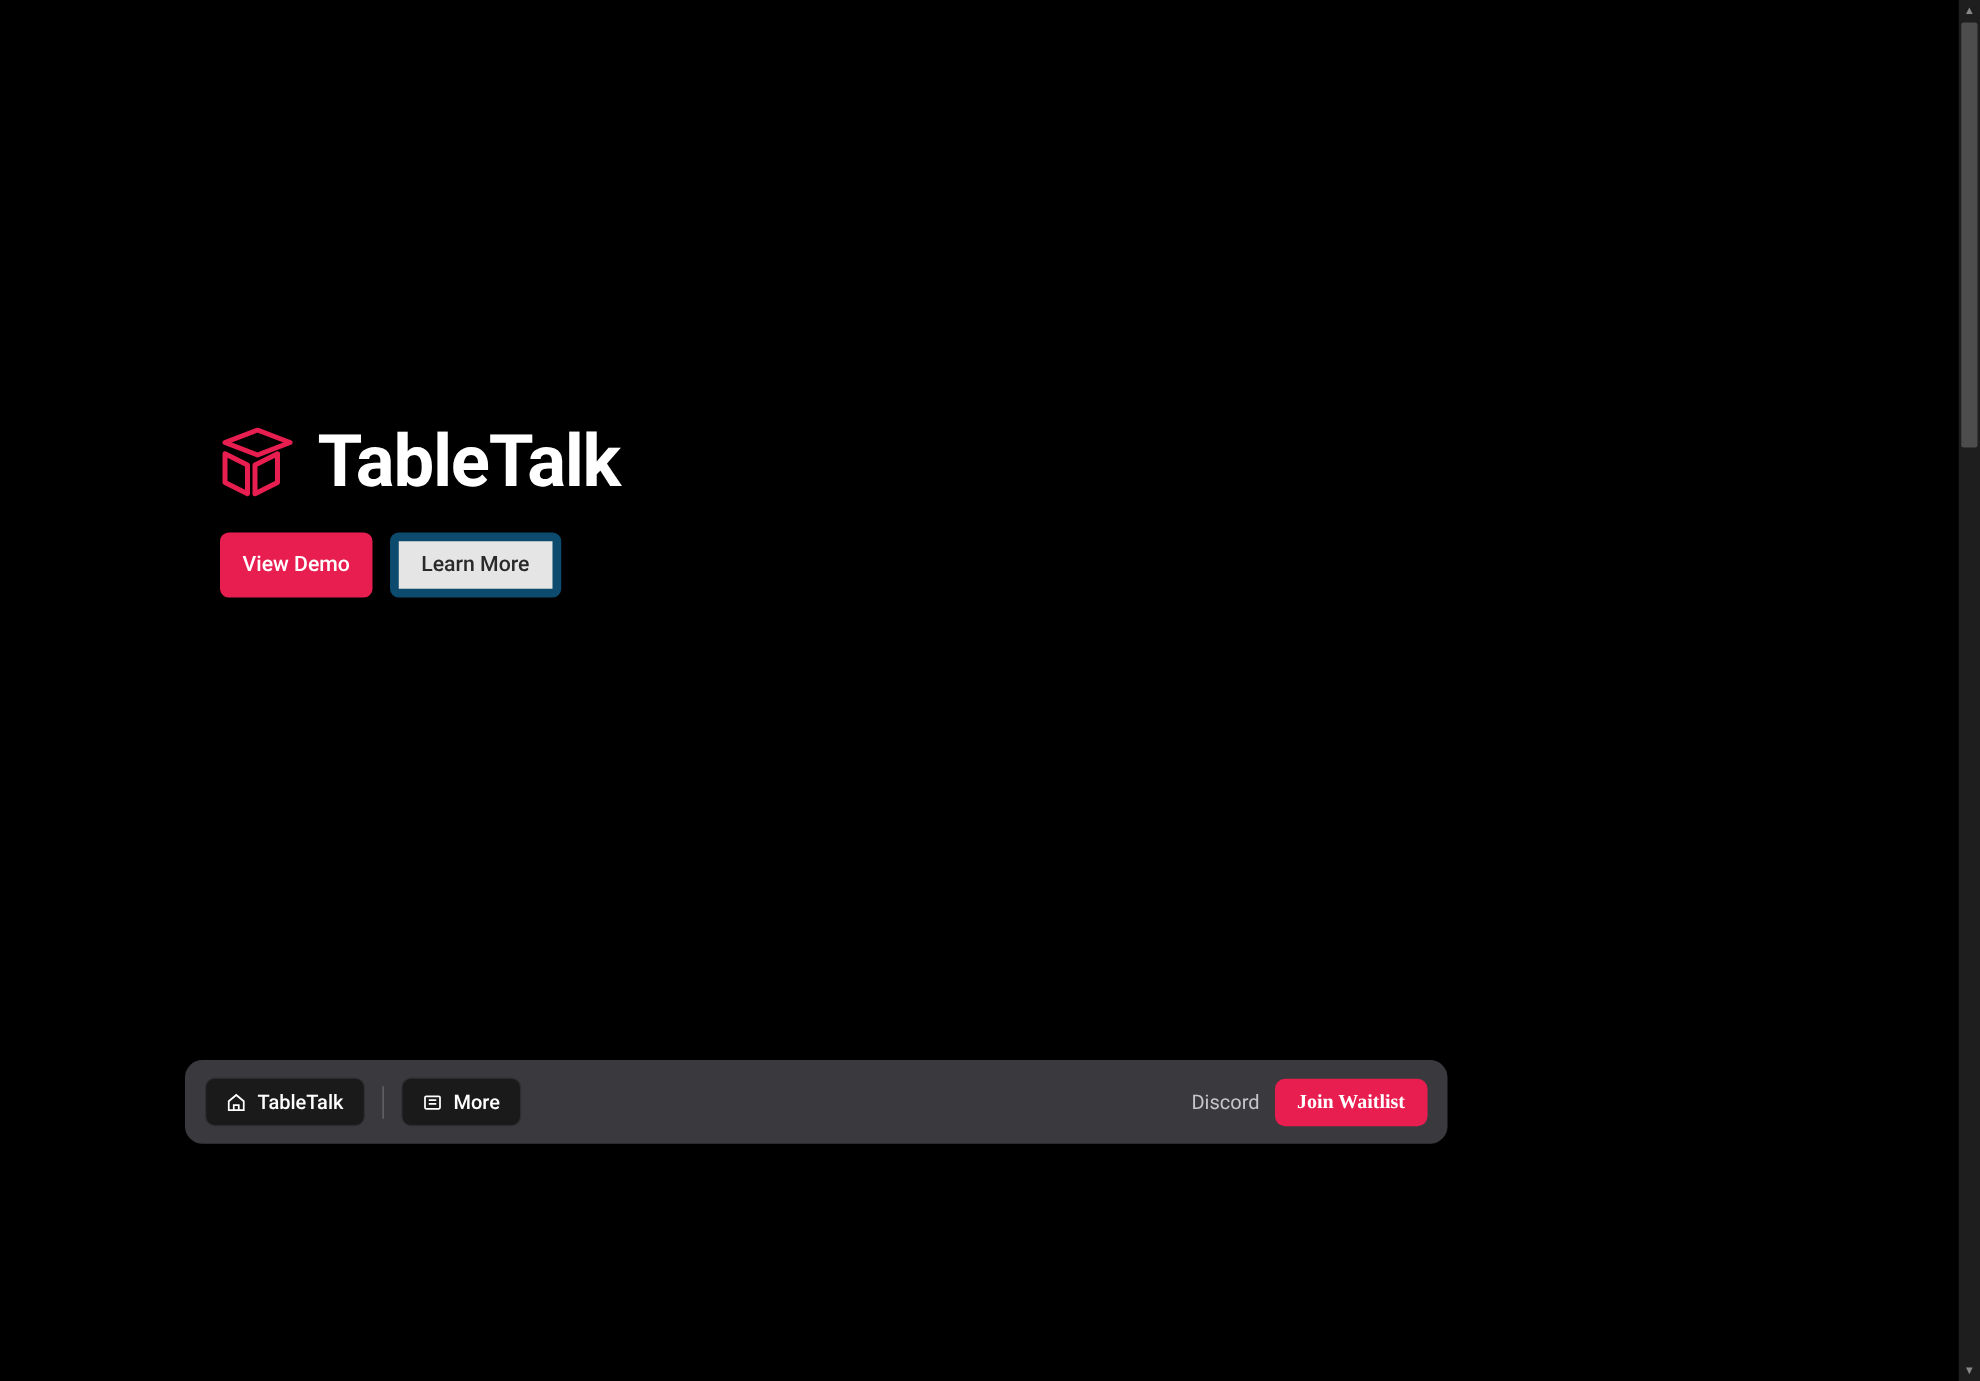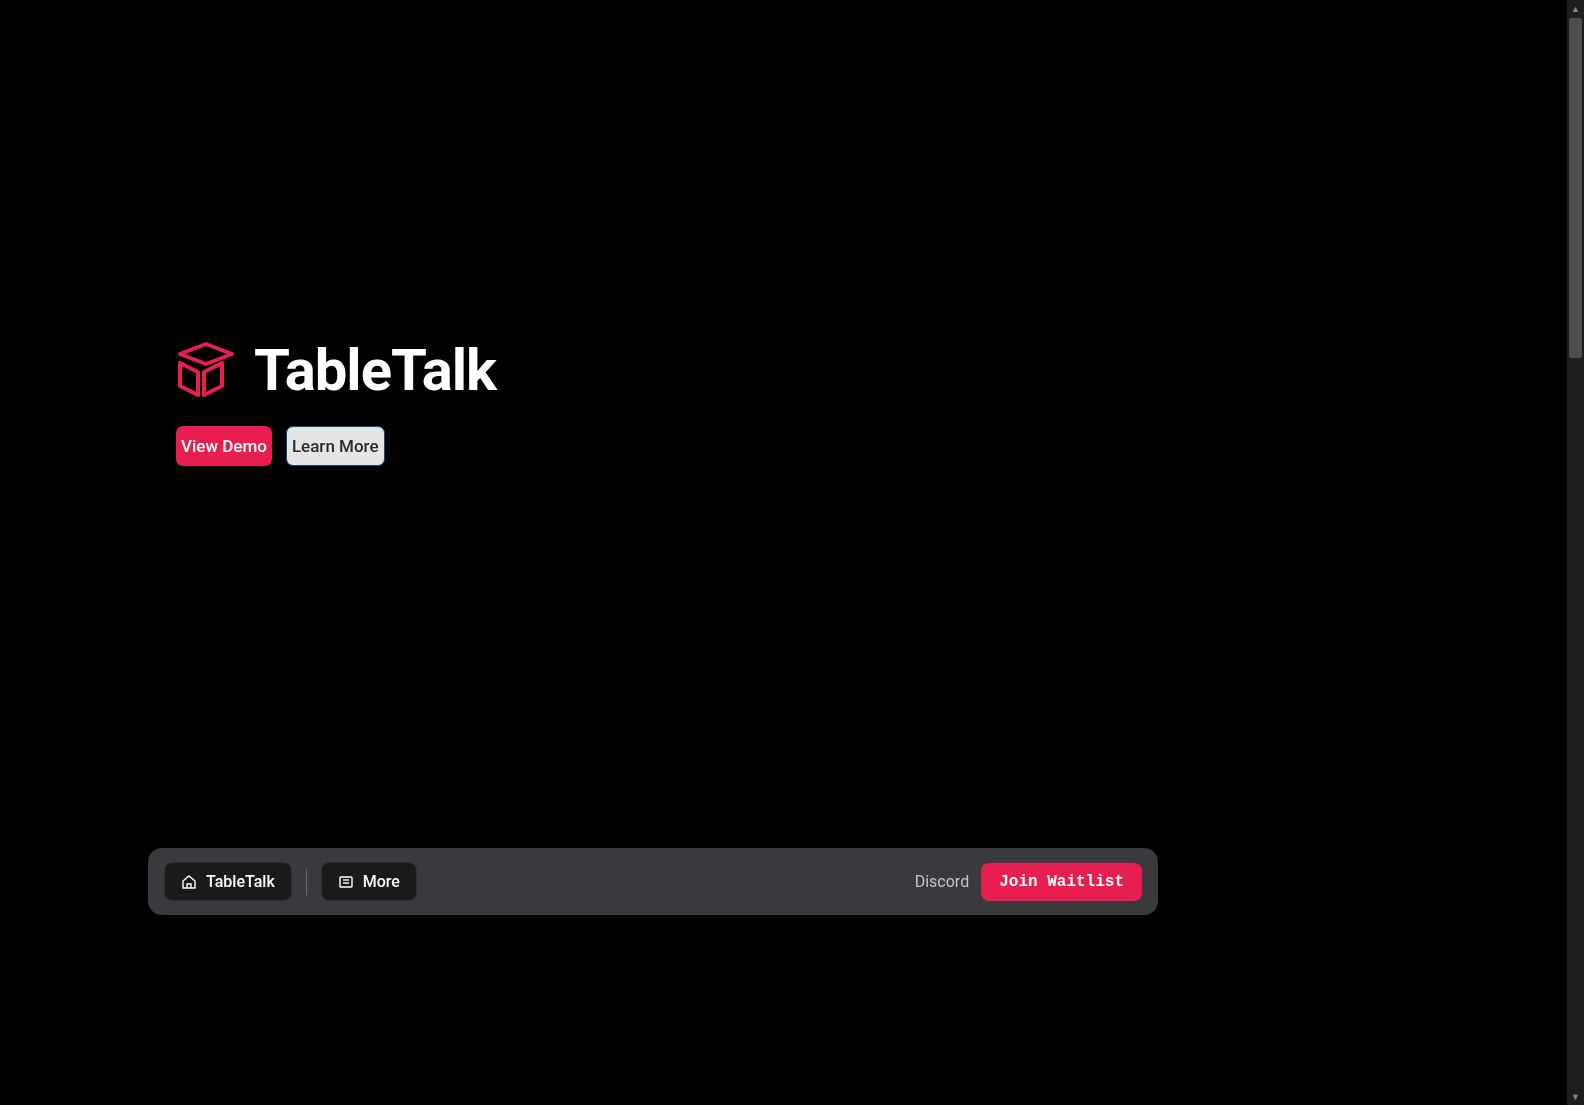--- a/index.html
+++ b/index.html
@@ -57,38 +57,38 @@
       margin-left: 2px;
       font-weight: 200;
     }
     
     .cta-row {
       display: flex;
       gap: 14px;
     }
     
     .btn {
-      padding: 9px 5px;
+      padding: 9px 18px;
       border-radius: 7px;
       font-size: 17px;
       font-weight: 500;
       border: none;
       cursor: pointer;
       font-family: inherit;
     }
     
     .btn-primary {
       background: #e91e50;
       color: #ffffff;
     }
     
     .btn-secondary {
       background: #e5e5e5;
       color: #2a2a2a;
-      border: 1px solid #0c4a6e;
+      border: 7px solid #0c4a6e;
     }
     
     .bottom-nav {
       position: absolute;
       bottom: 190px;
       left: 148px;
       right: 148px;
       width: 1010px;
       background: #3a3a3e;
       border-radius: 14px;
@@ -147,21 +147,21 @@
     
     .nav-cta {
       background: #e91e50;
       color: #ffffff;
       border: none;
       border-radius: 8px;
       padding: 10px 18px;
       font-size: 16px;
       font-weight: 600;
       cursor: pointer;
-      font-family: Liberation Mono, monospace;
+      font-family: Liberation Serif, serif;
     }
     
     .scrollbar-track {
       position: absolute;
       right: 0;
       top: 0;
       width: 17px;
       height: 100%;
       background: #1e1e1e;
     }

